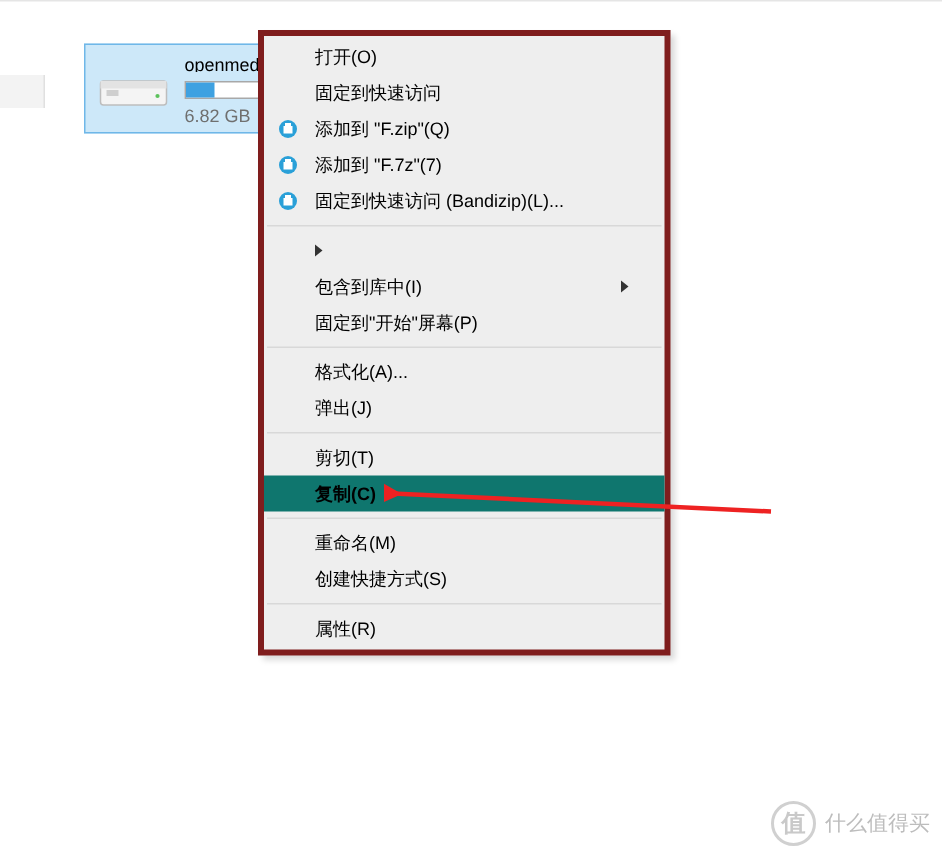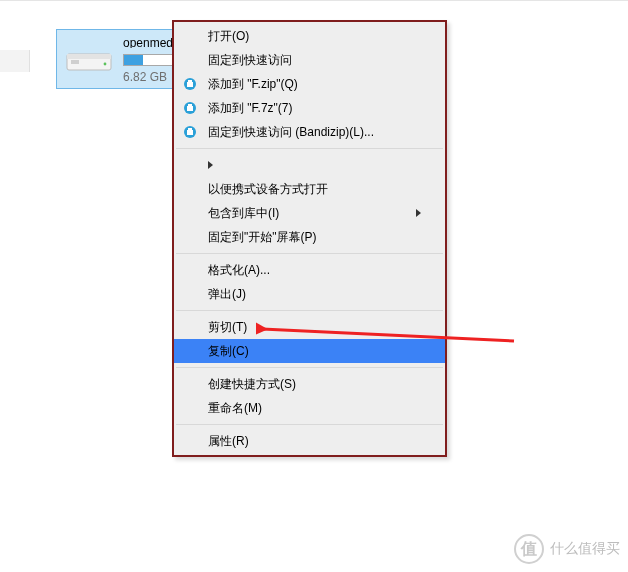--- a/index.html
+++ b/index.html
@@ -9,23 +9,23 @@
   .drive-item { position:absolute; left:56px; top:28px; width:246px; height:60px; background:#cde8f9; border:1px solid #6fb7e8; padding:4px 6px; display:flex; gap:8px; }
   .drive-icon { width:52px; height:52px; display:flex; align-items:center; justify-content:center; }
   .drive-text { flex:1; display:flex; flex-direction:column; gap:2px; padding-top:2px; }
   .drive-name { font-size:12px; color:#000; white-space:nowrap; overflow:hidden; }
   .drive-bar { width:88px; height:14px; border:1px solid #a8a8a8; background:#fff; margin-top:4px; position:relative; }
   .drive-bar-fill { position:absolute; left:0; top:0; bottom:0; background:#3ea1e1; }
   .drive-size { font-size:12px; color:#6f6f6f; margin-top:2px; }
   
   .tree-stub { position:absolute; left:0; top:49px; width:30px; height:22px; background:#f3f3f3; border-right:1px solid #e0e0e0; }
   
-  .ctxmenu { position:absolute; left:172px; top:19px; width:275px; background:#eeeeee; border:2px solid #7f1d1d; box-shadow:3px 3px 4px rgba(0,0,0,.15); padding:2px 0; }
+  .ctxmenu { position:absolute; left:172px; top:19px; width:275px; background:#eeeeee; border:4px solid #7f1d1d; box-shadow:3px 3px 4px rgba(0,0,0,.15); padding:2px 0; }
   .mi { display:flex; align-items:center; height:24px; padding:0 24px 0 34px; position:relative; font-size:12px; cursor:default; }
-  .mi.hover { background:#3b82f6; }
+  .mi.hover { background:#0f766e;font-weight:bold; }
   .mi .lbl { flex:1; white-space:nowrap; }
   .mi .arrow { width:0;height:0;border-top:4px solid transparent;border-bottom:4px solid transparent;border-left:5px solid #333; }
   .sep { height:1px; background:#d8d8d8; margin:4px 2px; }
   .ico { position:absolute; left:8px; top:50%; transform:translateY(-50%); width:16px; height:16px; display:flex; align-items:center; justify-content:center; }
   
   .anno-arrow { position:absolute; pointer-events:none; }
   
   .watermark { position:absolute; right:8px; bottom:8px; display:flex; align-items:center; gap:6px; color:#bdbdbd; font-size:14px; }
   .wm-circle { width:30px; height:30px; border-radius:50%; border:2px solid #d0d0d0; display:flex; align-items:center; justify-content:center; font-size:16px; font-weight:bold; color:#c9c9c9; }
 </style>
@@ -89,23 +89,20 @@
             <rect x="5" y="3" width="4" height="2" fill="#fff"></rect>
           </svg>
         </span>
         <span class="lbl">固定到快速访问 (Bandizip)(L)...</span>
       </div>
       <div class="sep"></div>
       <div class="mi">
         <span class="arrow"></span>
       </div>
       <div class="mi">
-        <span class="lbl">以便携式设备方式打开</span>
-      </div>
-      <div class="mi">
         <span class="lbl">包含到库中(I)</span>
         <span class="arrow"></span>
       </div>
       <div class="mi">
         <span class="lbl">固定到"开始"屏幕(P)</span>
       </div>
       <div class="sep"></div>
       <div class="mi">
         <span class="lbl">格式化(A)...</span>
       </div>
@@ -114,24 +111,24 @@
       </div>
       <div class="sep"></div>
       <div class="mi">
         <span class="lbl">剪切(T)</span>
       </div>
       <div class="mi hover">
         <span class="lbl">复制(C)</span>
       </div>
       <div class="sep"></div>
       <div class="mi">
-        <span class="lbl">创建快捷方式(S)</span>
+        <span class="lbl">重命名(M)</span>
       </div>
       <div class="mi">
-        <span class="lbl">重命名(M)</span>
+        <span class="lbl">创建快捷方式(S)</span>
       </div>
       <div class="sep"></div>
       <div class="mi">
         <span class="lbl">属性(R)</span>
       </div>
     </div>
 
   <svg class="anno-arrow" style="left:256px; top:318px;" width="260" height="28">
     <defs>
       <marker id="ah" markerWidth="12" markerHeight="10" refX="2" refY="5" orient="auto">

